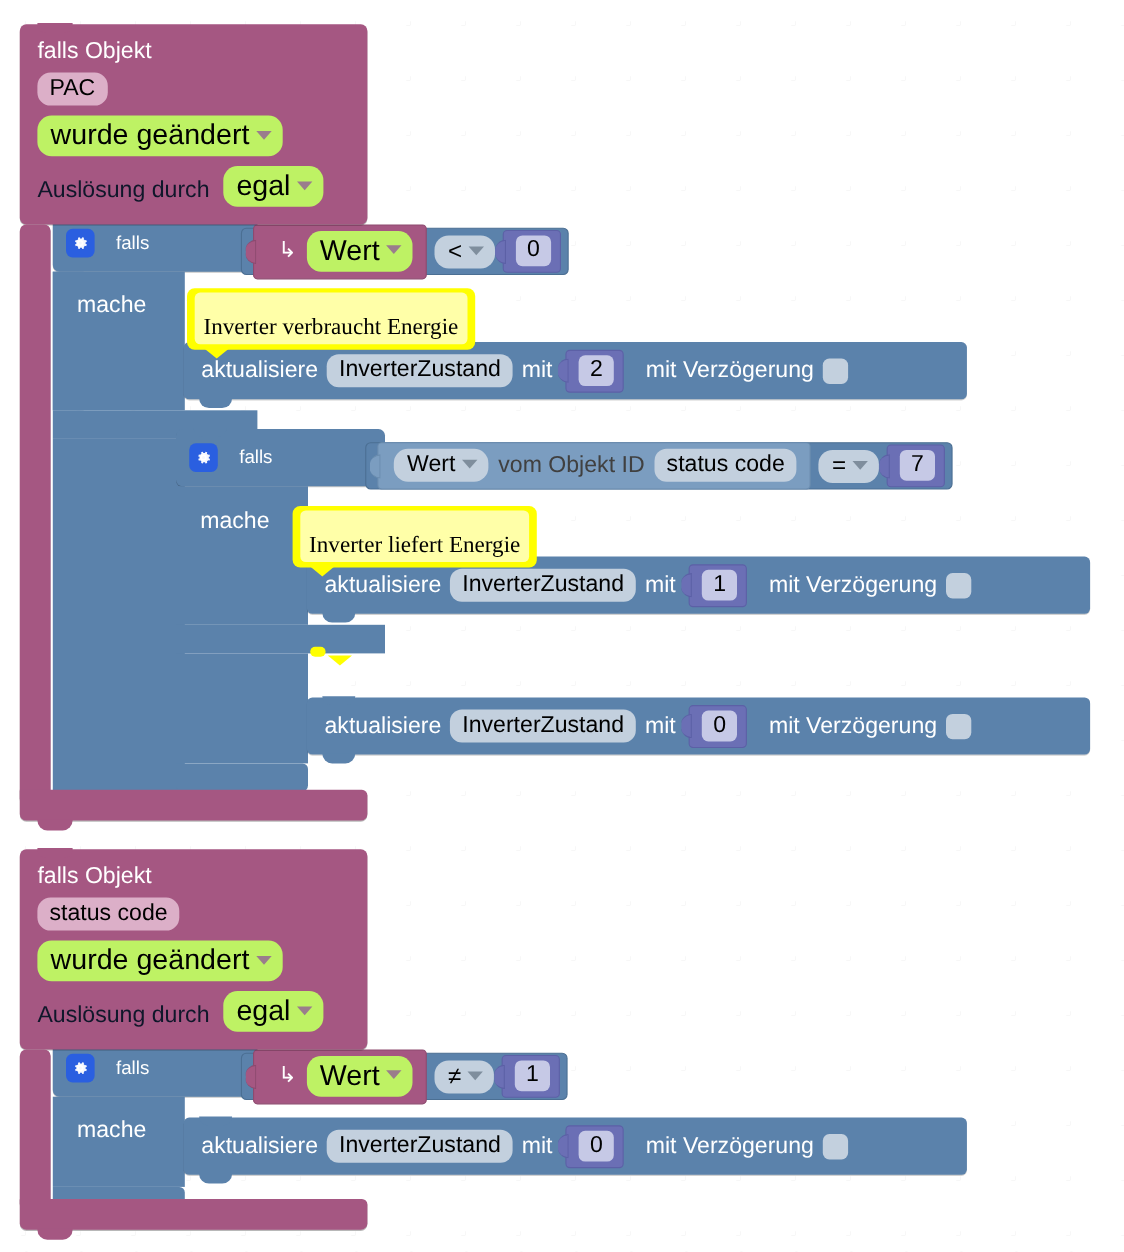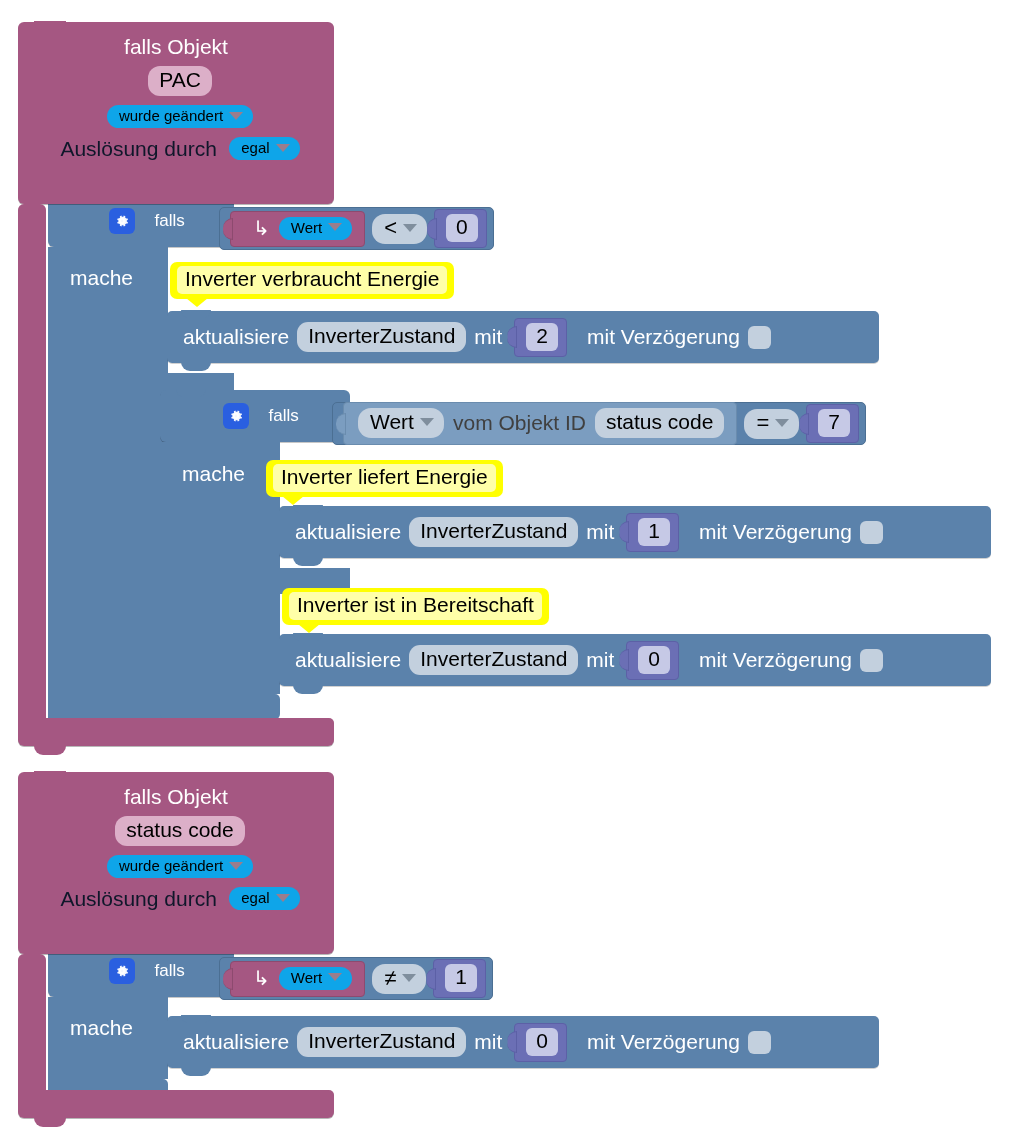--- a/index.html
+++ b/index.html
@@ -27,21 +27,21 @@
       linear-gradient(to right, #fff 0 46px, transparent 46px 54px, #fff 54px 100%),
       linear-gradient(to bottom, #fff 0 46px, transparent 46px 54px, #fff 54px 100%);
     background-size: 50px 50px, 50px 50px;
     background-position: 23px 23px, 23px 23px;
     background-blend-mode: lighten;
     pointer-events: none;
     mix-blend-mode: screen;
     z-index: 0;
   }
 
-  .blk { position: absolute; text-align: center; }
+  .blk { position: absolute; }
 
   
   .event {
     background: #a55782;
     border-radius: 6px;
     box-shadow: 0 1px 0 rgba(0,0,0,.28);
     z-index: 1;
   }
   .event .notch-top {
     position: absolute; left: 16px; top: -1px;
@@ -151,21 +151,21 @@
     position: absolute; left: -8px; top: 50%;
     transform: translateY(-50%);
     width: 10px; height: 22px;
     background: #7b9dc0;
     border: 1px solid #6a8cae; border-left: none;
     border-radius: 11px 0 0 11px;
   }
   .arrowglyph { color: #fff; font-size: 20px; line-height: 1; }
   .dd-pink {
     display: inline-flex; align-items: center; gap: 6px;
-    background: #0ea5e9; color: #000; font-size: 15px;
+    background: #bef264; color: #000; font-size: 26px;
     border-radius: 13px; padding: 2px 10px 4px 12px;
   }
   .dd-grey {
     display: inline-flex; align-items: center; gap: 6px;
     background: #c3d0de; color: #000; font-size: 21px;
     border-radius: 13px; padding: 2px 10px 4px 12px;
   }
   .fld-grey {
     display: inline-block;
     background: #c3d0de; color: #000; font-size: 21px;
@@ -242,22 +242,23 @@
     background: #ffff00;
     border-radius: 7px;
     padding: 4px 7px 5px 7px;
     white-space: nowrap;
     z-index: 5;
   }
   .cmt .inner {
     background: #ffffa8;
     border-radius: 5px;
     color: #000; font-size: 21px;
-    padding: 1px 8px 3px 8px;
+    padding: 19px 8px 3px 8px;
     display: inline-block;
+    font-family: Liberation Serif, serif;
   }
   .cmt .tail {
     position: absolute; left: 16px; bottom: -8px;
     width: 0; height: 0;
     border-left: 11px solid transparent;
     border-right: 11px solid transparent;
     border-top: 9px solid #ffff00;
   }
 </style>
 </head>
@@ -418,21 +419,20 @@
     <span class="num" style="margin-left:4px;">
       <span class="pz"></span>
       <span class="f">1</span>
     </span>
     <span class="t" style="margin-left:12px;">mit Verzögerung</span>
     <span class="chk-empty"></span>
     <div class="notch-bot"></div>
   </div>
 
   <div class="cmt" style="left:282px; top:588px;">
-    <span class="inner">Inverter ist in Bereitschaft</span>
     <span class="tail"></span>
   </div>
 
   <div class="stmt" style="left:279px; top:634px; width:712px; height:52px;">
     <div class="notch-top"></div>
     <span class="t">aktualisiere</span>
     <span class="fld-grey">InverterZustand</span>
     <span class="t">mit</span>
     <span class="num" style="margin-left:4px;">
       <span class="pz"></span>

